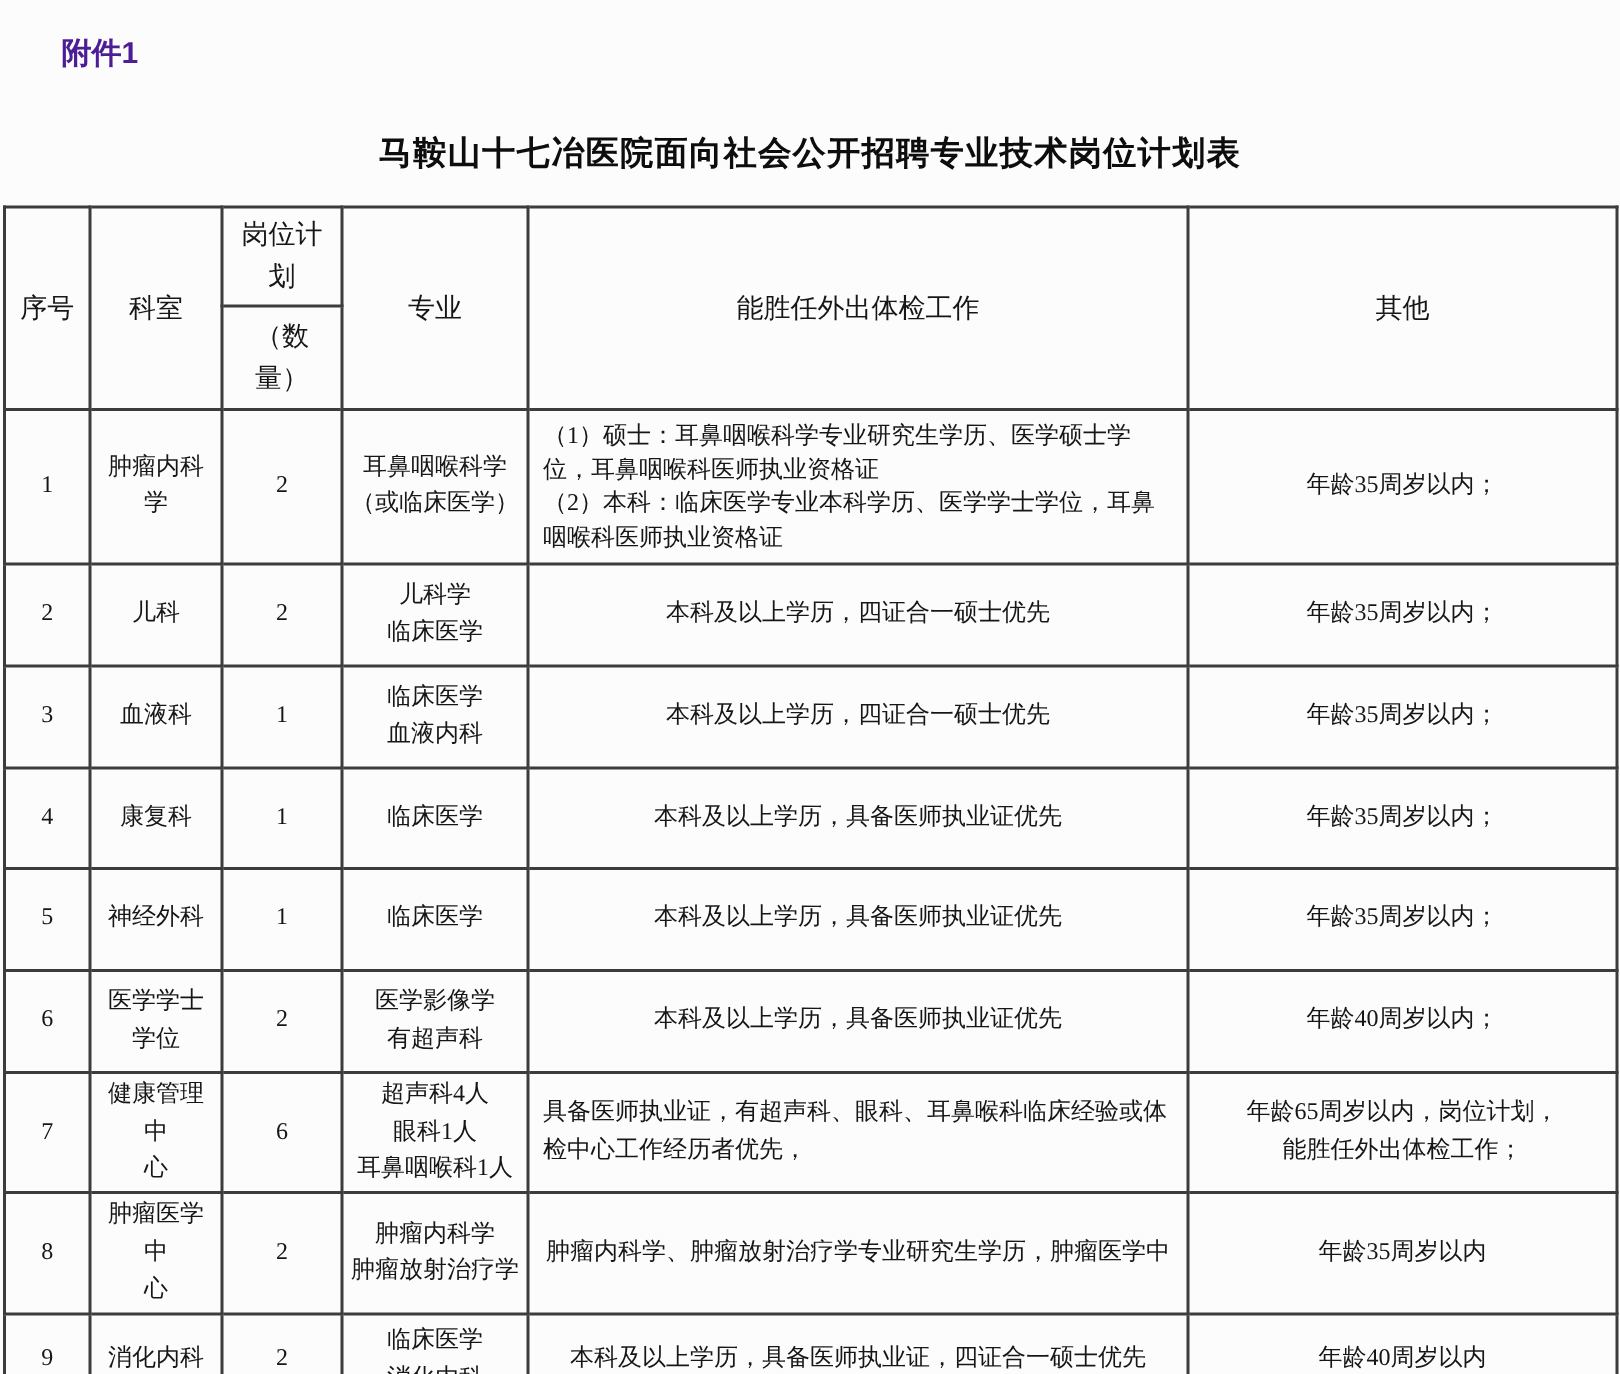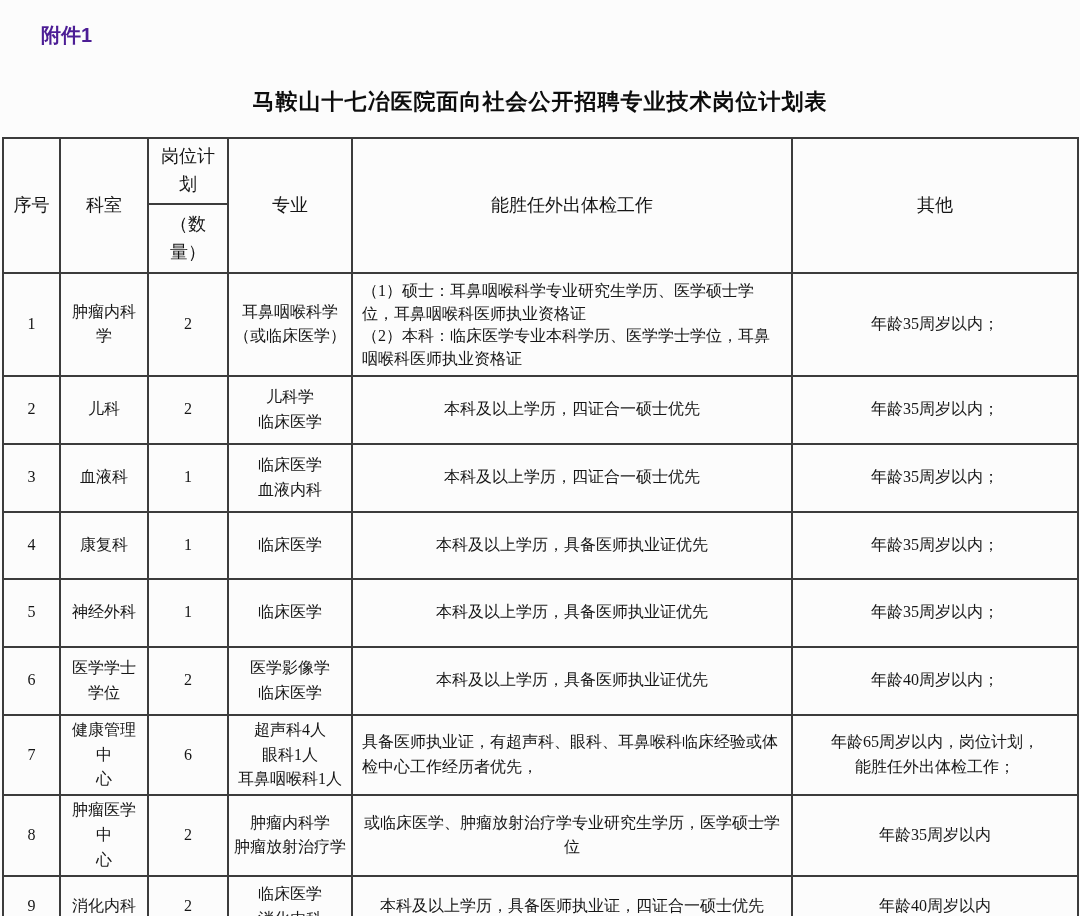--- a/index.html
+++ b/index.html
@@ -142,21 +142,21 @@
       <td>临床医学</td>
       <td>本科及以上学历，具备医师执业证优先</td>
       <td>年龄35周岁以内；</td>
     </tr>
 
     <tr class="row-6">
       <td>6</td>
       <td>医学学士学位</td>
       <td>2</td>
       <td>医学影像学
-临床医学</td>
+有超声科</td>
       <td>本科及以上学历，具备医师执业证优先</td>
       <td>年龄40周岁以内；</td>
     </tr>
 
     <tr class="row-7">
       <td>7</td>
       <td>健康管理中
 心</td>
       <td>6</td>
       <td>超声科4人
@@ -167,21 +167,21 @@
 能胜任外出体检工作；</td>
     </tr>
 
     <tr class="row-8">
       <td>8</td>
       <td>肿瘤医学中
 心</td>
       <td>2</td>
       <td>肿瘤内科学
 肿瘤放射治疗学</td>
-      <td>或临床医学、肿瘤放射治疗学专业研究生学历，医学硕士学位</td>
+      <td>肿瘤内科学、肿瘤放射治疗学专业研究生学历，肿瘤医学中</td>
       <td>年龄35周岁以内</td>
     </tr>
 
     <tr class="row-9">
       <td>9</td>
       <td>消化内科</td>
       <td>2</td>
       <td>临床医学
 消化内科</td>
       <td>本科及以上学历，具备医师执业证，四证合一硕士优先</td>

